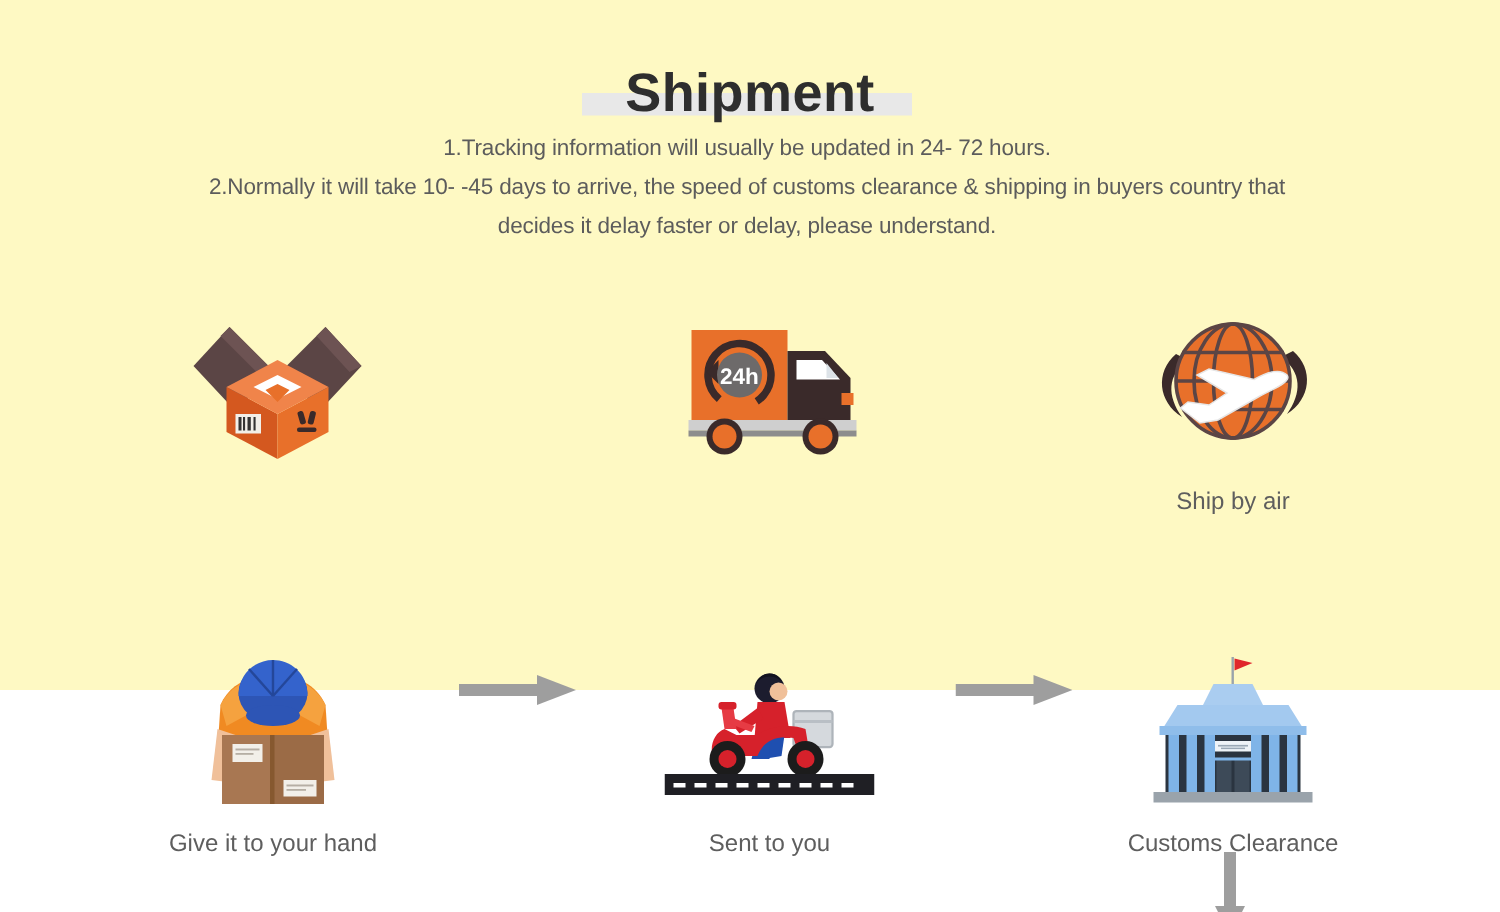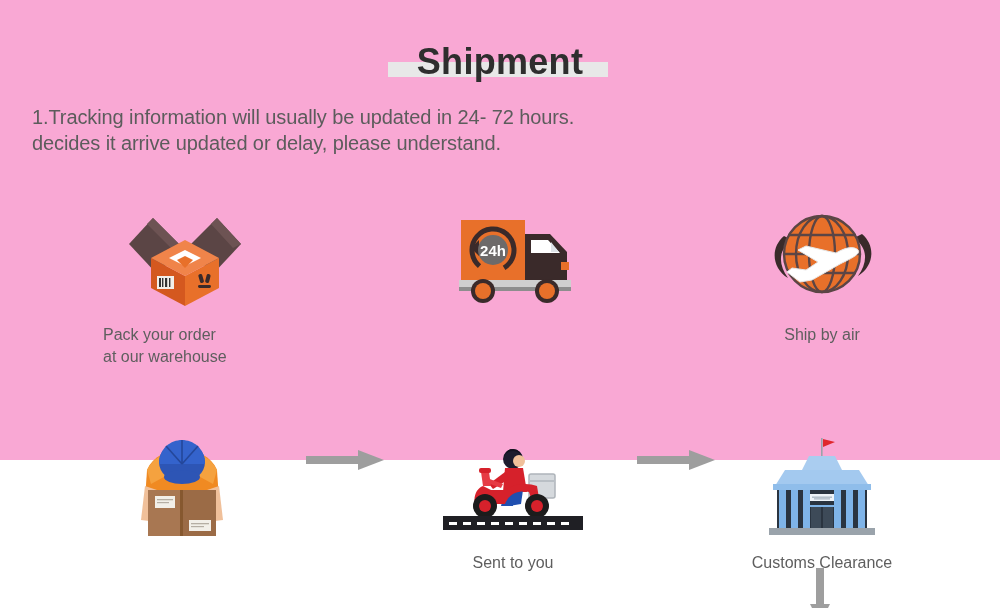--- a/index.html
+++ b/index.html
@@ -9,21 +9,21 @@
     height: 608px;
     background: #ffffff;
     font-family: "Liberation Sans", sans-serif;
     overflow: hidden;
   }
 
   .page {
     position: relative;
     width: 1000px;
     height: 460px;
-    background: #f9a8d4;
+    background: #fef9c3;
   }
 
   
   .title-wrap {
     position: absolute;
     left: 0;
     top: 34px;
     width: 1000px;
     height: 56px;
     display: flex;
@@ -44,26 +44,27 @@
     font-weight: bold;
     color: #2e2e2e;
     letter-spacing: 0.3px;
     line-height: 1;
   }
 
   
   .intro {
     position: absolute;
     left: 32px;
-    top: 104px;
+    top: 86px;
     width: 932px;
-    font-size: 20px;
+    font-size: 15px;
     line-height: 26px;
     color: #5c5c5c;
     letter-spacing: -0.1px;
+    text-align: center;
   }
   .intro-line { display: block; }
 
   
   .flow {
     position: absolute;
     left: 0;
     top: 196px;
     width: 1000px;
     height: 400px;
@@ -109,21 +110,22 @@
 
 <div class="page">
 
   <div class="title-wrap">
     <div class="title-band"></div>
     <h1 class="title-text">Shipment</h1>
   </div>
 
   <div class="intro">
     <span class="intro-line">1.Tracking information will usually be updated in 24- 72 hours.</span>
-    <span class="intro-line">decides it arrive updated or delay, please understand.</span>
+    <span class="intro-line">2.Normally it will take 10- -45 days to arrive, the speed of customs clearance &amp; shipping in buyers country that</span>
+    <span class="intro-line">decides it delay faster or delay, please understand.</span>
   </div>
 
   <div class="flow">
 
     <div class="cell c-pack">
       <div class="icon-box">
         <svg width="120" height="108" viewBox="0 0 120 108">
 
           <polygon points="28,16 58,46 32,72 4,42" fill="#5b4545"></polygon>
           <polygon points="28,16 58,46 50,50 22,22" fill="#6d5353"></polygon>
@@ -145,22 +147,20 @@
           <rect x="40" y="76" width="2.2" height="9" fill="#333"></rect>
           <rect x="44" y="76" width="1.4" height="9" fill="#333"></rect>
 
           <g fill="#3a2a2a">
             <rect x="74" y="72" width="4" height="9" rx="1.6" transform="rotate(-16 76 76)"></rect>
             <rect x="81" y="72" width="4" height="9" rx="1.6" transform="rotate(14 83 76)"></rect>
             <rect x="73" y="83" width="13" height="3" rx="1.4"></rect>
           </g>
         </svg>
       </div>
-      <div class="cell-label left">Pack your order
-at our warehouse</div>
     </div>
 
     <div class="cell c-transport">
       <div class="icon-box">
         <svg width="130" height="104" viewBox="0 0 130 104">
 
           <rect x="6" y="14" width="64" height="60" fill="#e8702a"></rect>
 
           <circle cx="38" cy="44" r="21" fill="none" stroke="#3a2a2a" stroke-width="5" stroke-dasharray="105 27" transform="rotate(130 38 44)"></circle>
           <polygon points="16,42 24,34 24,50" fill="#3a2a2a"></polygon>
@@ -324,20 +324,21 @@
             <rect x="34" y="71" width="16" height="1.3"></rect>
             <rect x="34" y="74" width="12" height="1.2"></rect>
           </g>
           <rect x="66" y="92" width="22" height="11" fill="#f2efe9"></rect>
           <g fill="#b5aea4">
             <rect x="68" y="95" width="18" height="1.3"></rect>
             <rect x="68" y="98" width="13" height="1.2"></rect>
           </g>
         </svg>
       </div>
+      <div class="cell-label">Give it to your hand</div>
     </div>
 
     <div class="arrow a1">
       <svg width="78" height="28" viewBox="0 0 78 28">
         <rect x="0" y="10" width="56" height="8" fill="#9e9e9e"></rect>
         <polygon points="52,4 78,14 52,24" fill="#9e9e9e"></polygon>
       </svg>
     </div>
 
     <div class="arrow a2">

